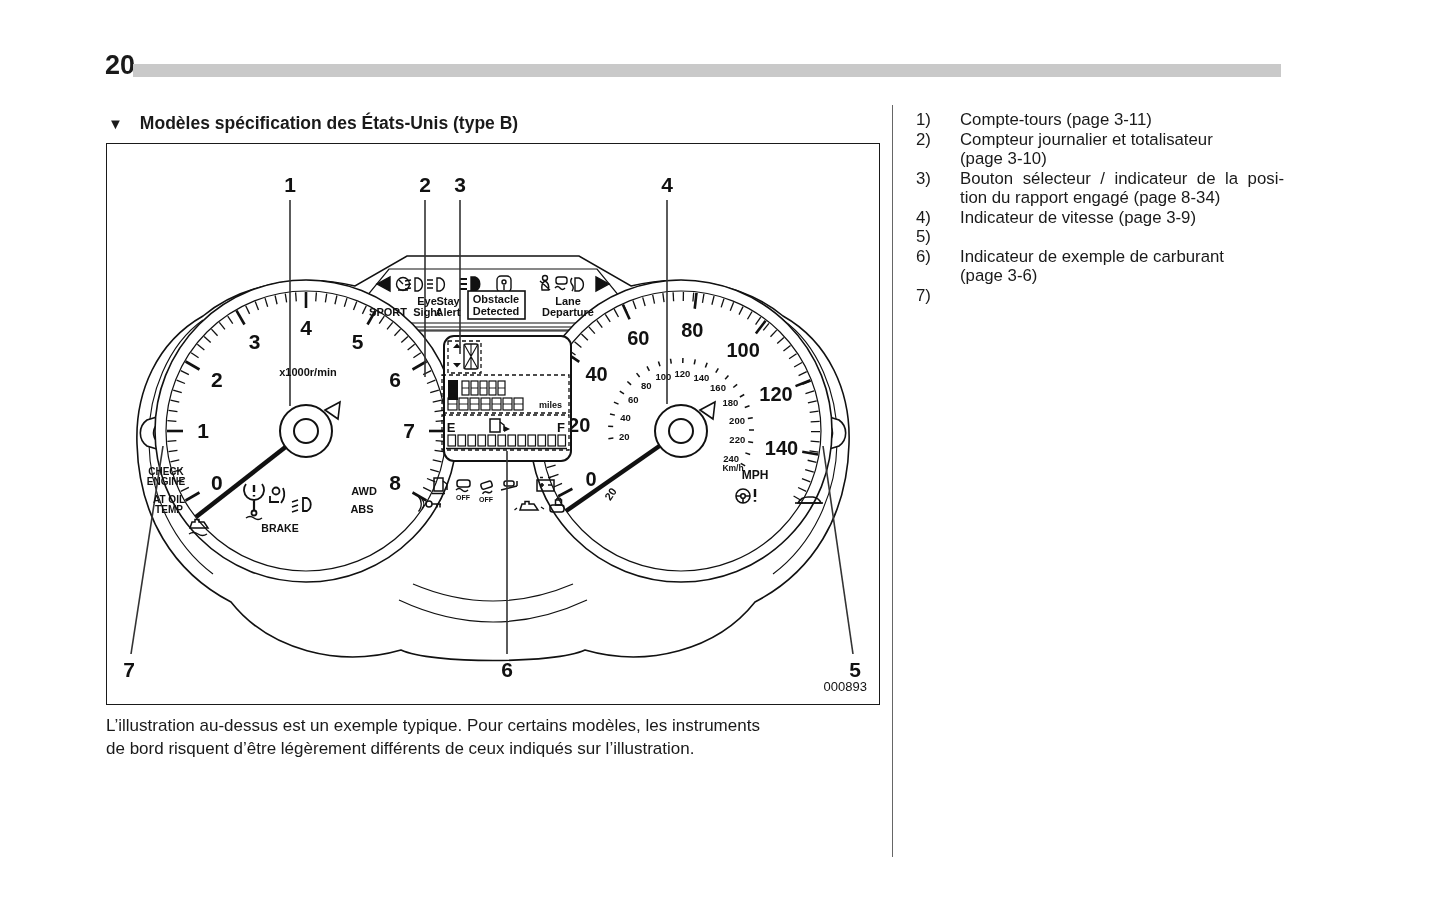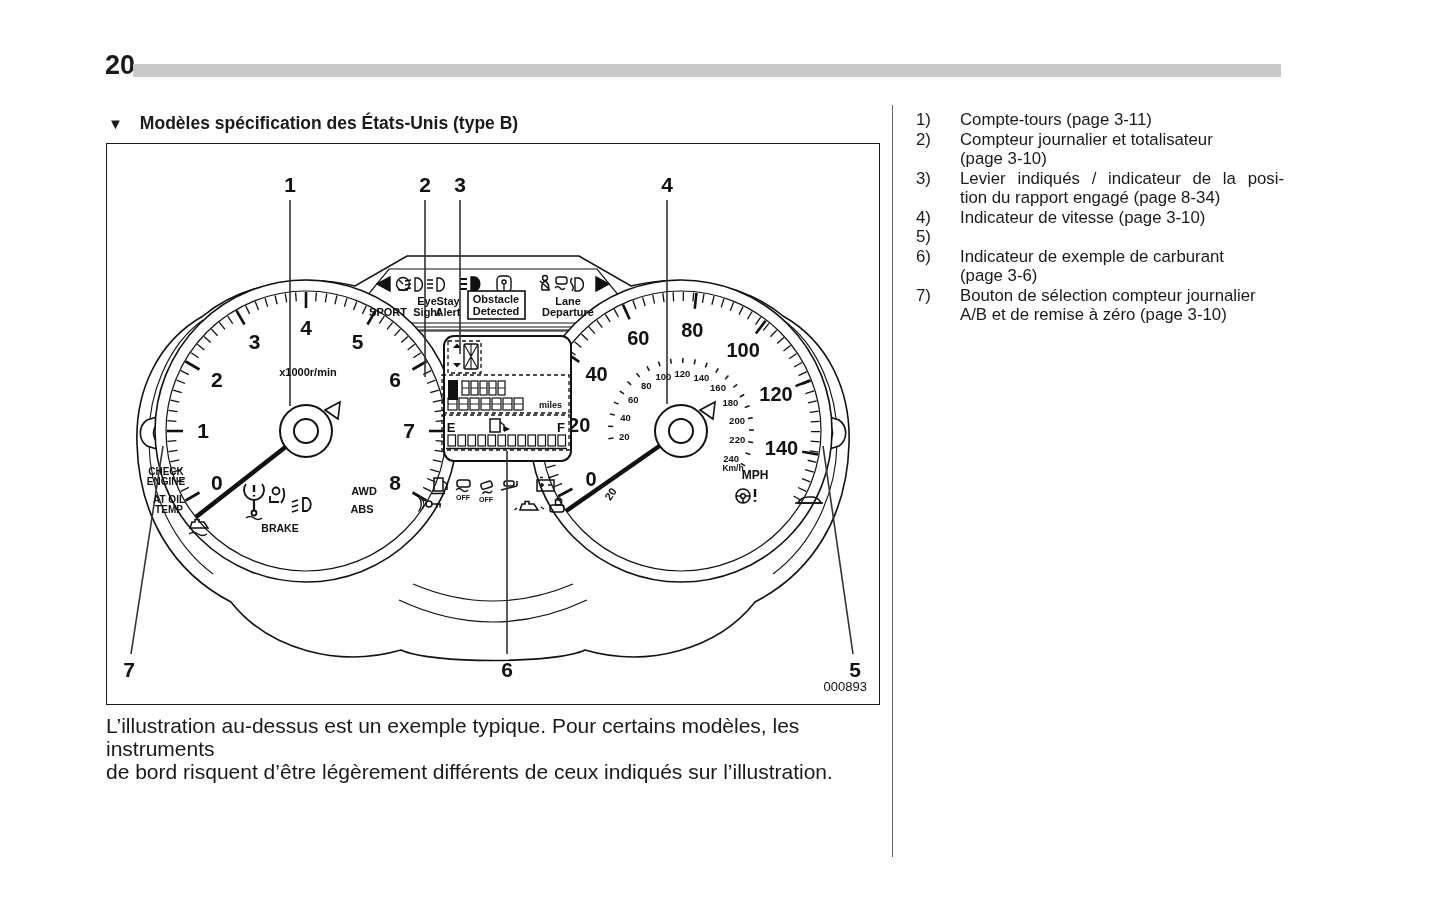--- a/index.html
+++ b/index.html
@@ -11,21 +11,21 @@
   #page-num{position:absolute;left:105px;top:50px;font-size:27px;font-weight:bold;letter-spacing:0px;}
   #gray-bar{position:absolute;left:133px;top:64px;width:1148px;height:13px;background:#c9c9c9;}
   #heading{position:absolute;left:108px;top:113px;display:flex;align-items:center;gap:17px;
     font-size:17.5px;font-weight:bold;}
   #heading .marker{font-size:15px;line-height:1;}
   
   #figure-box{position:absolute;left:106px;top:143px;width:772px;height:560px;
     border:1.6px solid #1a1a1a;background:#fff;}
   #cluster-svg{position:absolute;left:0;top:0;}
   
-  #caption{position:absolute;left:106px;top:714px;width:800px;font-size:21px;line-height:23px;
+  #caption{position:absolute;left:106px;top:714px;width:800px;font-size:17px;line-height:23px;
     white-space:pre-line;}
   
   #divider{position:absolute;left:892px;top:105px;width:0;height:752px;border-left:1.6px solid #666;}
   
   #legend{position:absolute;left:916px;top:110px;width:368px;font-size:16.8px;line-height:19.5px;}
   .li{display:flex;}
   .li .num{width:44px;flex:0 0 44px;}
   .li .txt{flex:1;max-width:324px;}
   .li .txt span{display:block;}
   .li .txt span.jl{text-align:justify;text-align-last:justify;}
@@ -522,40 +522,36 @@
   <div class="li">
     <span class="num">2)</span>
     <div class="txt">
       <span>Compteur journalier et totalisateur</span>
       <span>(page 3-10)</span>
     </div>
   </div>
   <div class="li">
     <span class="num">3)</span>
     <div class="txt">
-      <span class="jl">Levier indiqués / indicateur de la posi-</span>
+      <span class="jl">Bouton sélecteur / indicateur de la posi-</span>
       <span>tion du rapport engagé (page 8-34)</span>
     </div>
   </div>
   <div class="li">
     <span class="num">4)</span>
     <div class="txt">
-        <span>Indicateur de vitesse (page 3-10)</span>
+        <span>Indicateur de vitesse (page 3-9)</span>
       </div>
   </div>
   <div class="li">
     <span class="num">5)</span>
   </div>
   <div class="li">
     <span class="num">6)</span>
     <div class="txt">
       <span>Indicateur de exemple de carburant</span>
       <span>(page 3-6)</span>
     </div>
   </div>
   <div class="li">
     <span class="num">7)</span>
-    <div class="txt">
-      <span>Bouton de sélection compteur journalier</span>
-      <span>A/B et de remise à zéro (page 3-10)</span>
-    </div>
   </div>
 </div>
 
 </body></html>

